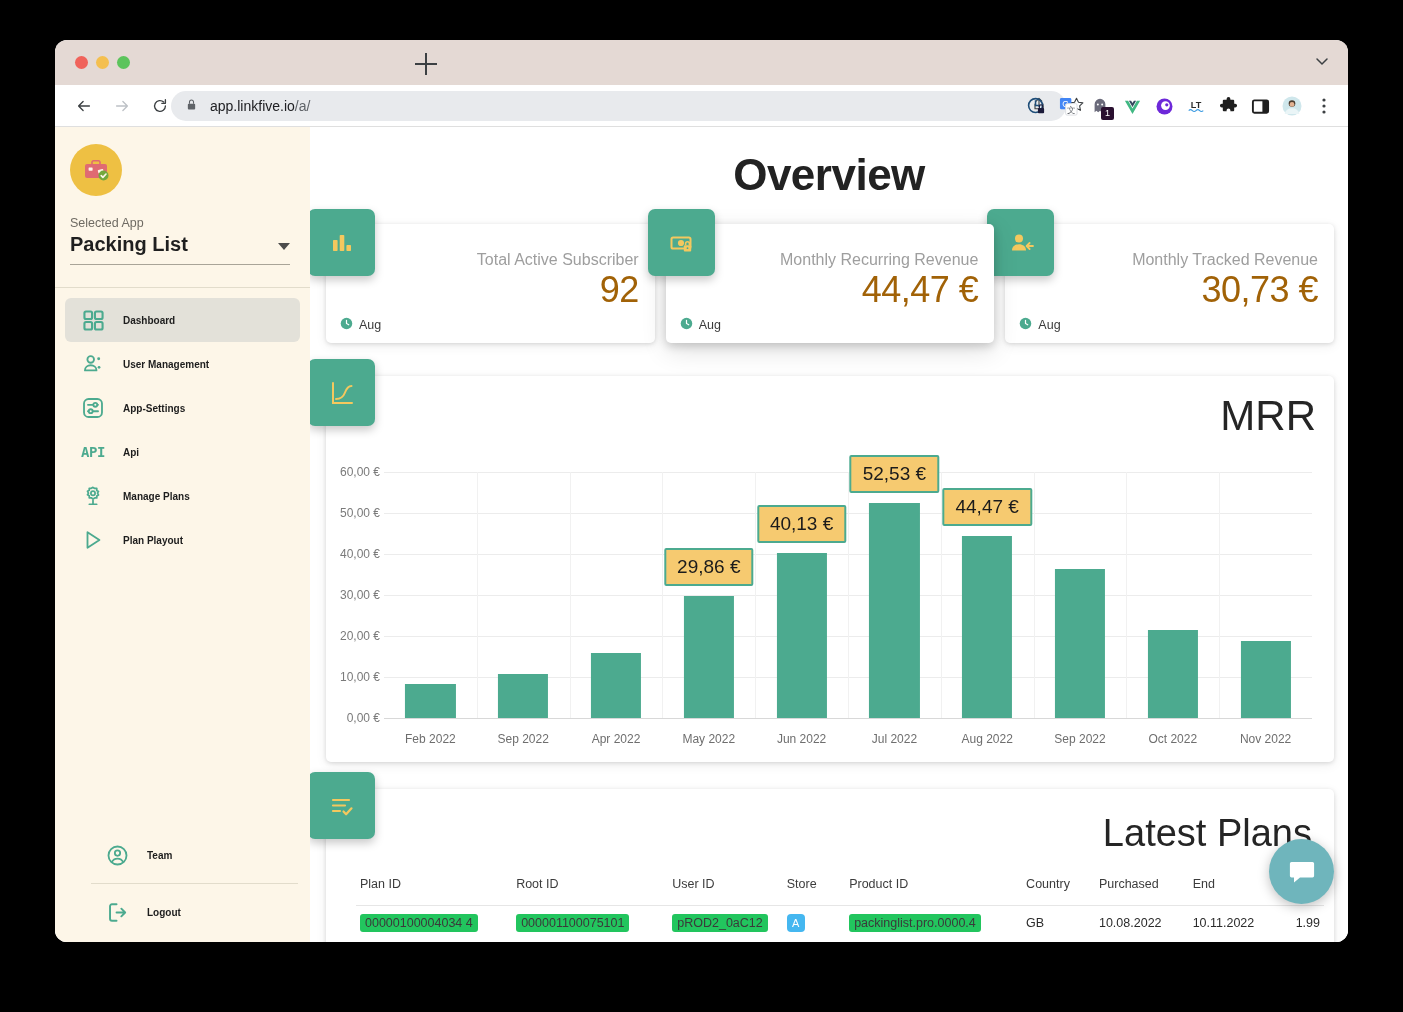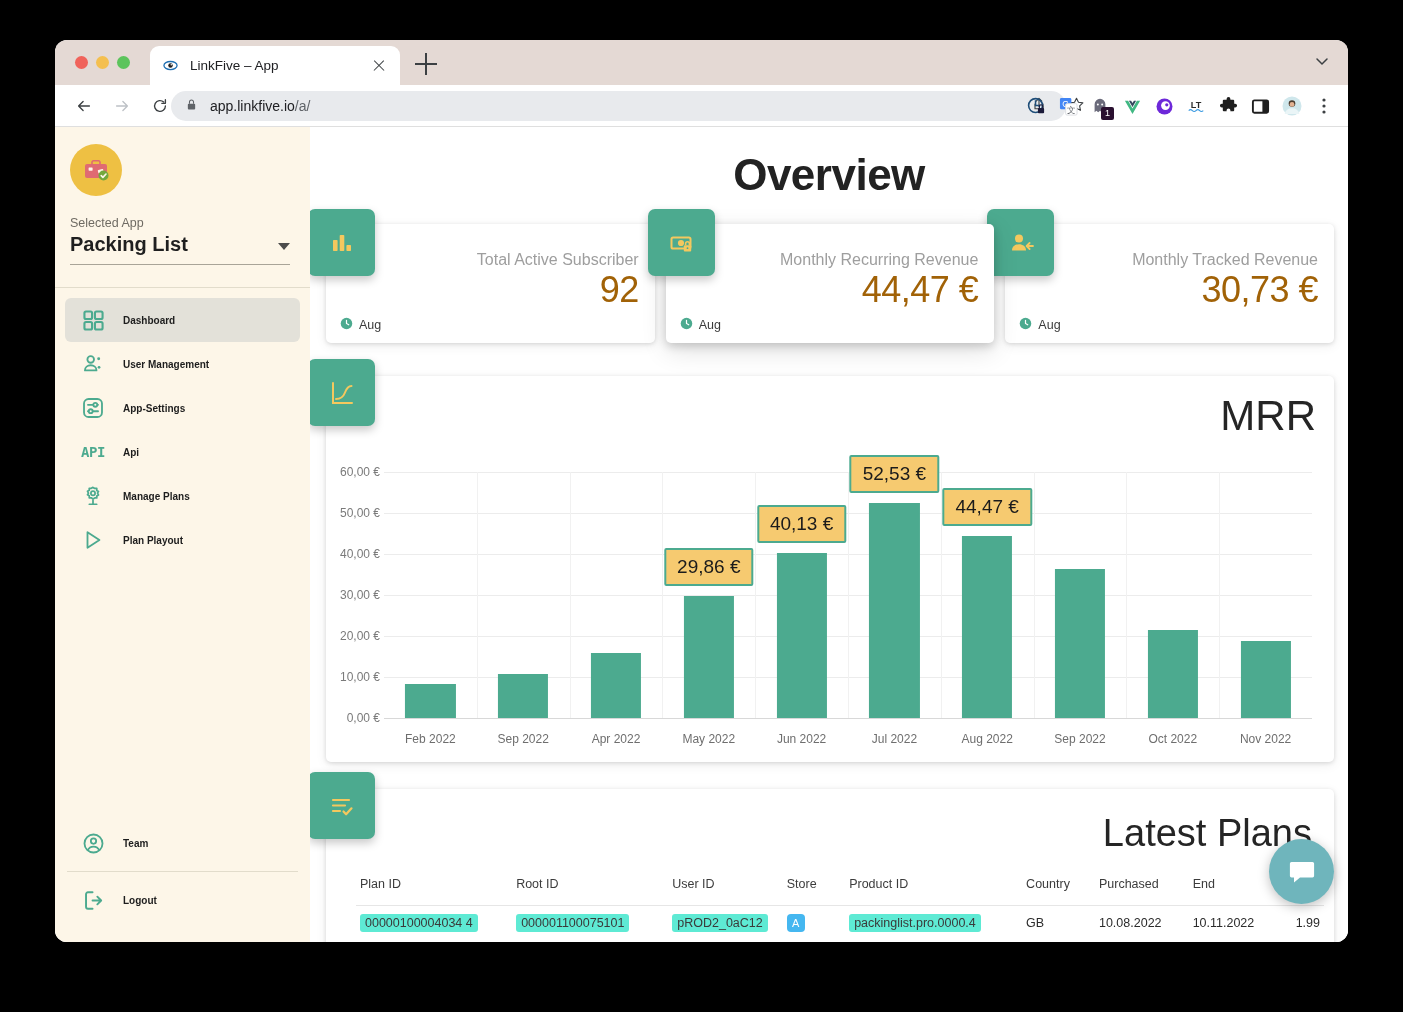--- a/index.html
+++ b/index.html
@@ -186,21 +186,21 @@
     display: flex; align-items: center; justify-content: center;
     color: #4caa8f;
   }
   .navlabel {
     margin-left: 14px;
     font-size: 10px;
     color: #1d1d1d;
     font-weight: bold;
   }
   #sidebar-spacer { flex: 1; }
-  #sidebar-bottom { padding-bottom: 20px; }
+  #sidebar-bottom { padding-bottom: 8px; margin-left: 24px; }
   #bottom-divider { height: 1px; background: #e2dccb; margin: 6px 12px; }
   .api-glyph {
     font-family: "DejaVu Sans Mono", monospace;
     font-size: 14px; font-weight: bold; color: #4caa8f;
     letter-spacing: -0.5px;
   }
 
   
   #main {
     flex: 1;
@@ -329,21 +329,21 @@
   }
   #plans-table td {
     font-size: 12.5px;
     color: #2b2b2b;
     padding: 8px 4px;
     border-top: 1px solid #e6e6e6;
     white-space: nowrap;
   }
   .cell-chip {
     display: inline-block;
-    background: #5eead4;
+    background: #22c55e;
     border-radius: 3px;
     padding: 2px 5px;
     color: #3a3a3a;
   }
   .store-chip {
     display: inline-block;
     width: 18px; height: 18px;
     background: #45b7f0;
     border-radius: 4px;
     color: #fff; font-size: 11px;
@@ -410,31 +410,20 @@
 </head>
 <body>
 
 <div id="window">
 
   <div id="tabstrip">
     <div class="traffic tl-red"></div>
     <div class="traffic tl-yellow"></div>
     <div class="traffic tl-green"></div>
 
-    <div id="tab">
-      <span id="tab-favicon">
-        <svg width="15" height="15" viewBox="0 0 16 16">
-          <ellipse cx="8" cy="8" rx="7" ry="4.3" fill="none" stroke="#1f6fb2" stroke-width="1.4"></ellipse>
-          <circle cx="8" cy="8" r="2.4" fill="#1f1f1f"></circle>
-          <circle cx="8.8" cy="7.2" r="0.8" fill="#ffffff"></circle>
-        </svg>
-      </span>
-      <span id="tab-title">LinkFive – App</span>
-      <span id="tab-close"></span>
-    </div>
 
     <div id="newtab"></div>
 
     <div style="position:absolute; right:16px; top:11px; width:20px; height:20px; cursor:pointer;">
       <svg width="20" height="20" viewBox="0 0 20 20">
         <path d="M5 8l5 5 5-5" fill="none" stroke="#3c4043" stroke-width="1.5" stroke-linecap="round"></path>
       </svg>
     </div>
   </div>
 

